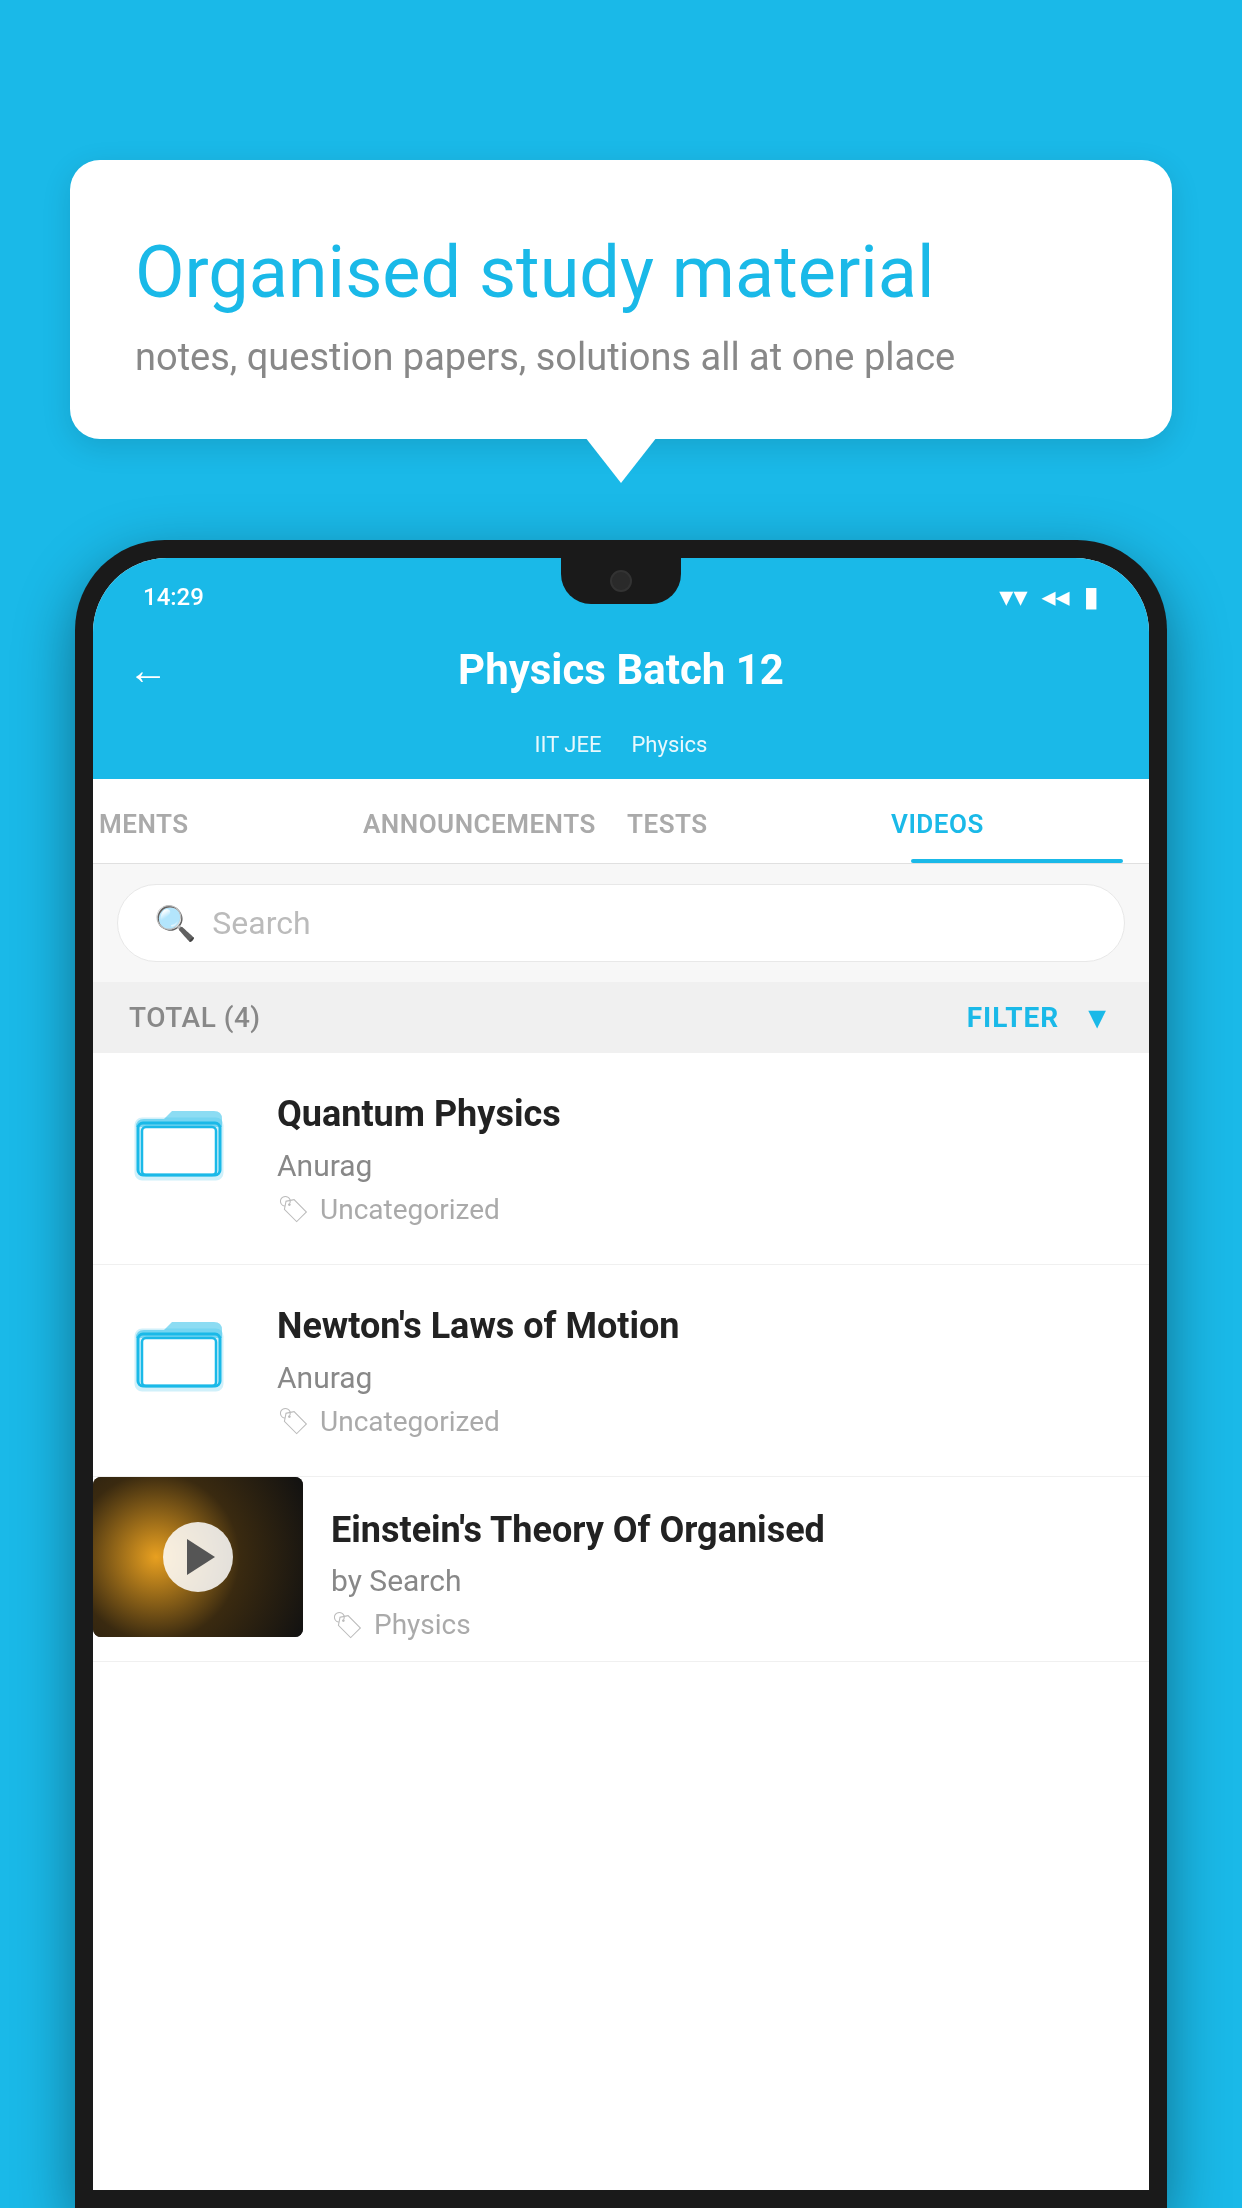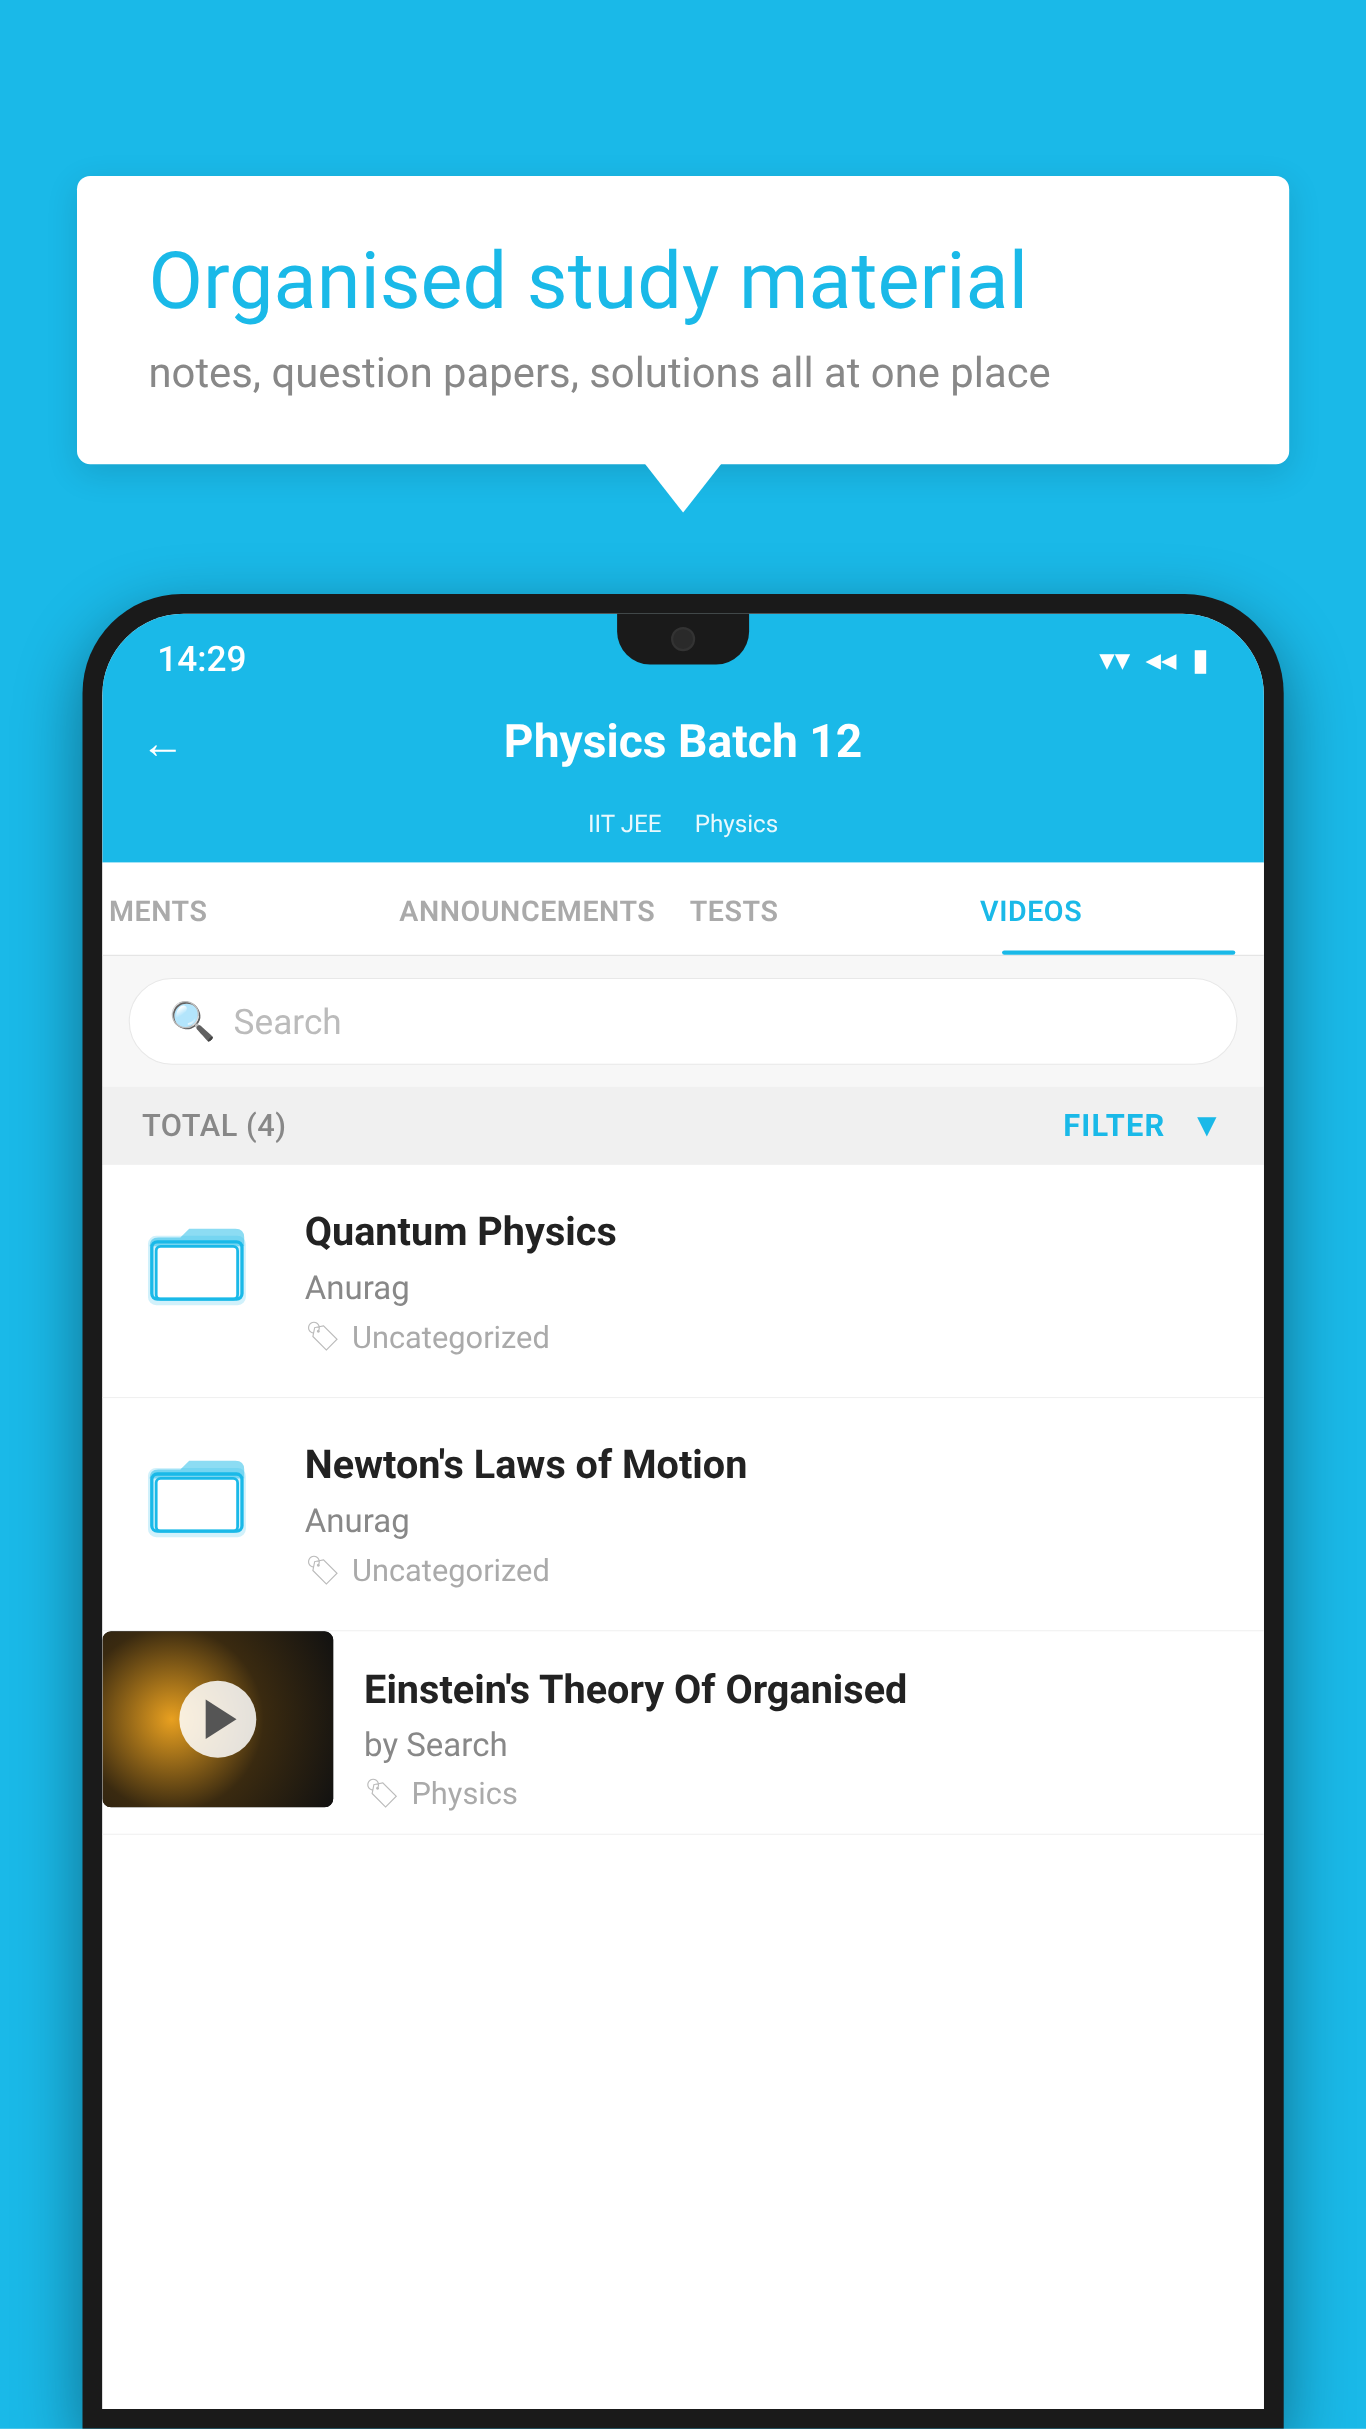--- a/index.html
+++ b/index.html
@@ -14,22 +14,22 @@
       position: relative;
     }
 
     
     .speech-bubble {
       position: absolute;
       top: 160px;
       left: 70px;
       right: 70px;
       background: white;
-      border-radius: 12px;
-      padding: 55px 65px 60px;
+      border-radius: 30px;
+      padding: 72px 65px 60px;
       box-shadow: 0 8px 30px rgba(0,0,0,0.12);
     }
     .speech-bubble::after {
       content: '';
       position: absolute;
       bottom: -44px;
       left: 50%;
       transform: translateX(-50%);
       width: 0;
       height: 0;
@@ -78,21 +78,21 @@
     .status-bar {
       background: #1ab9e8;
       padding: 22px 50px 12px;
       display: flex;
       justify-content: space-between;
       align-items: center;
       flex-shrink: 0;
     }
     .status-time {
       color: white;
-      font-size: 32px;
+      font-size: 24px;
       font-weight: 500;
     }
     .status-icons {
       display: flex;
       align-items: center;
       gap: 14px;
     }
     .wifi-icon, .signal-icon, .battery-icon {
       color: white;
       font-size: 28px;

